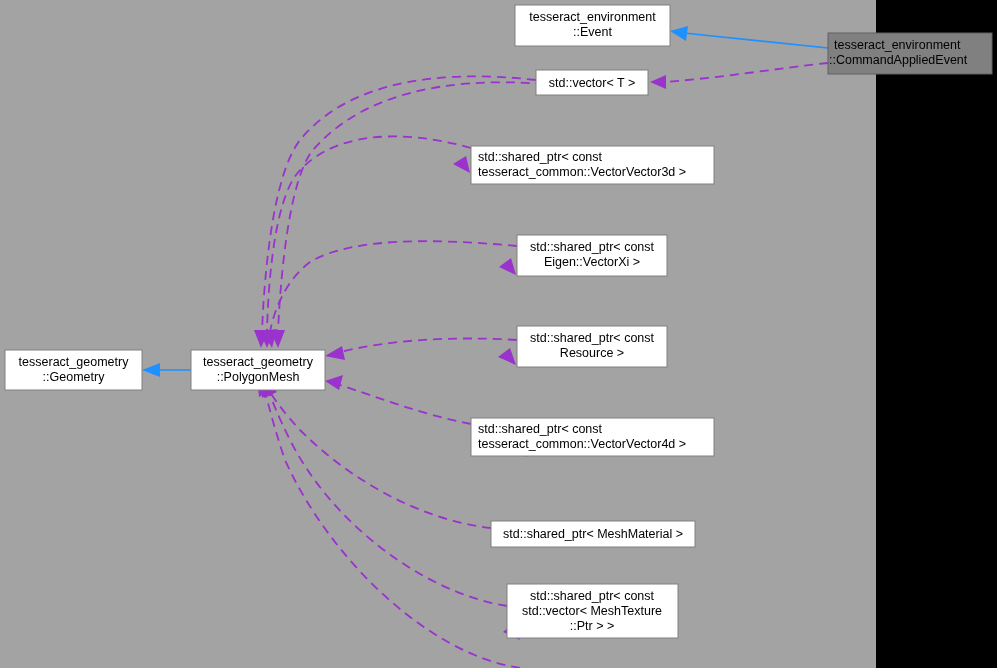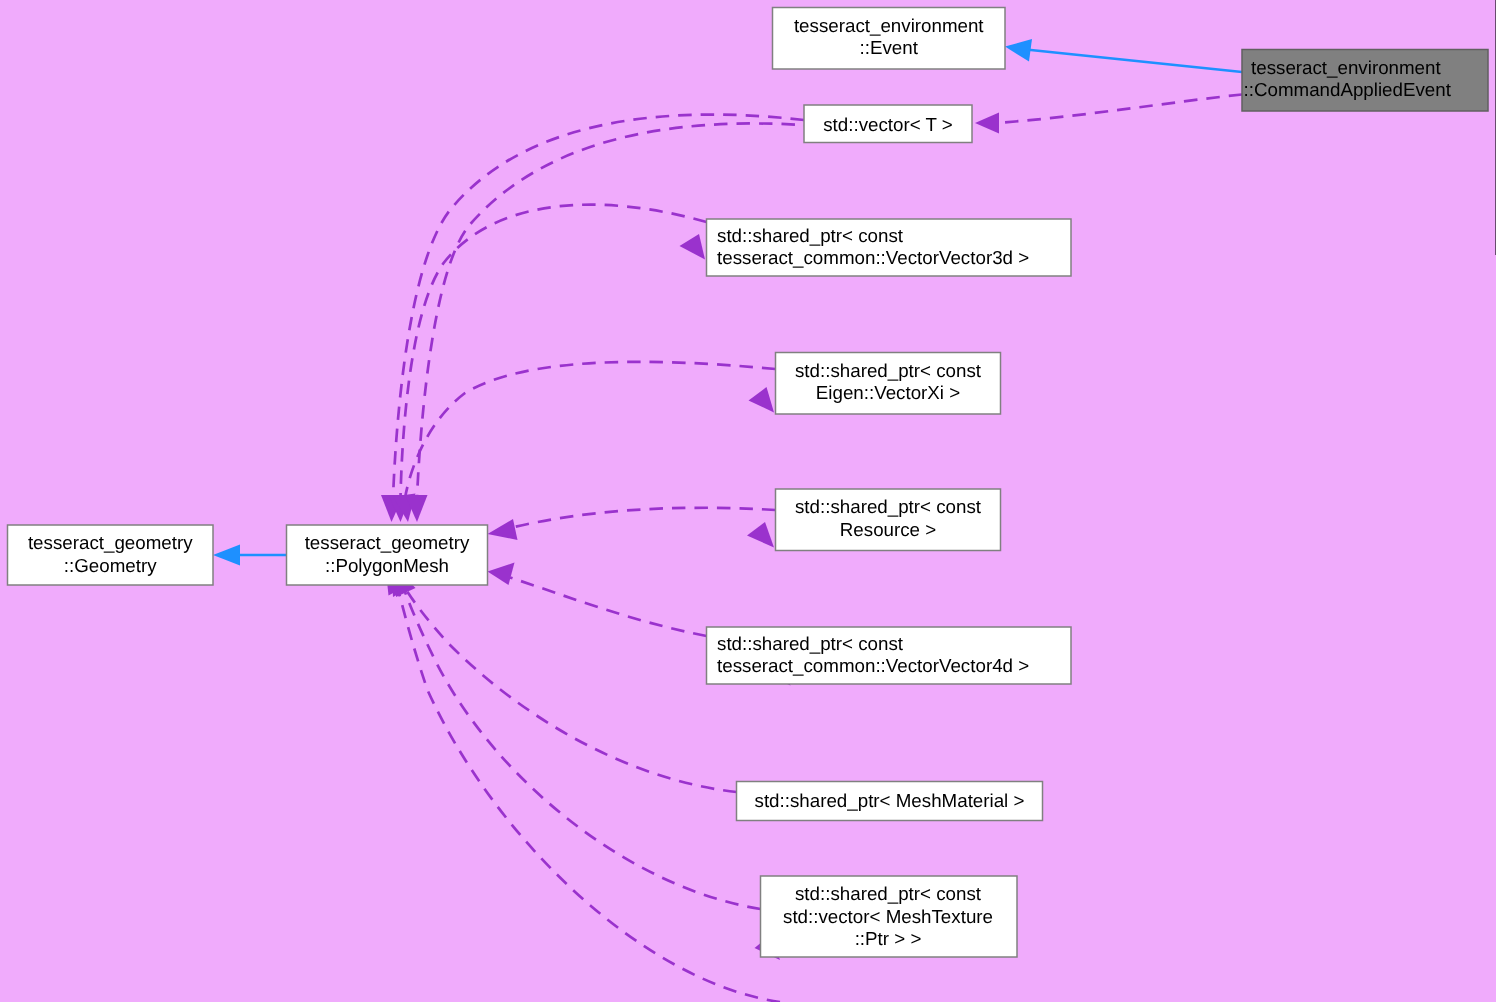--- a/index.html
+++ b/index.html
@@ -8,23 +8,23 @@
     background: #000000;
   }
   body {
     width: 997px;
     height: 668px;
     overflow: hidden;
     font-family: "Liberation Sans", sans-serif;
   }
   #diagram-root {
     position: relative;
-    width: 997px;
+    width: 876px;
     height: 668px;
-    background: #f0abfc;
+    background: #a3a3a3;
   }
   svg#graph {
     position: absolute;
     top: 0;
     left: 0;
     width: 997px;
     height: 668px;
     display: block;
   }
   .node-box {

